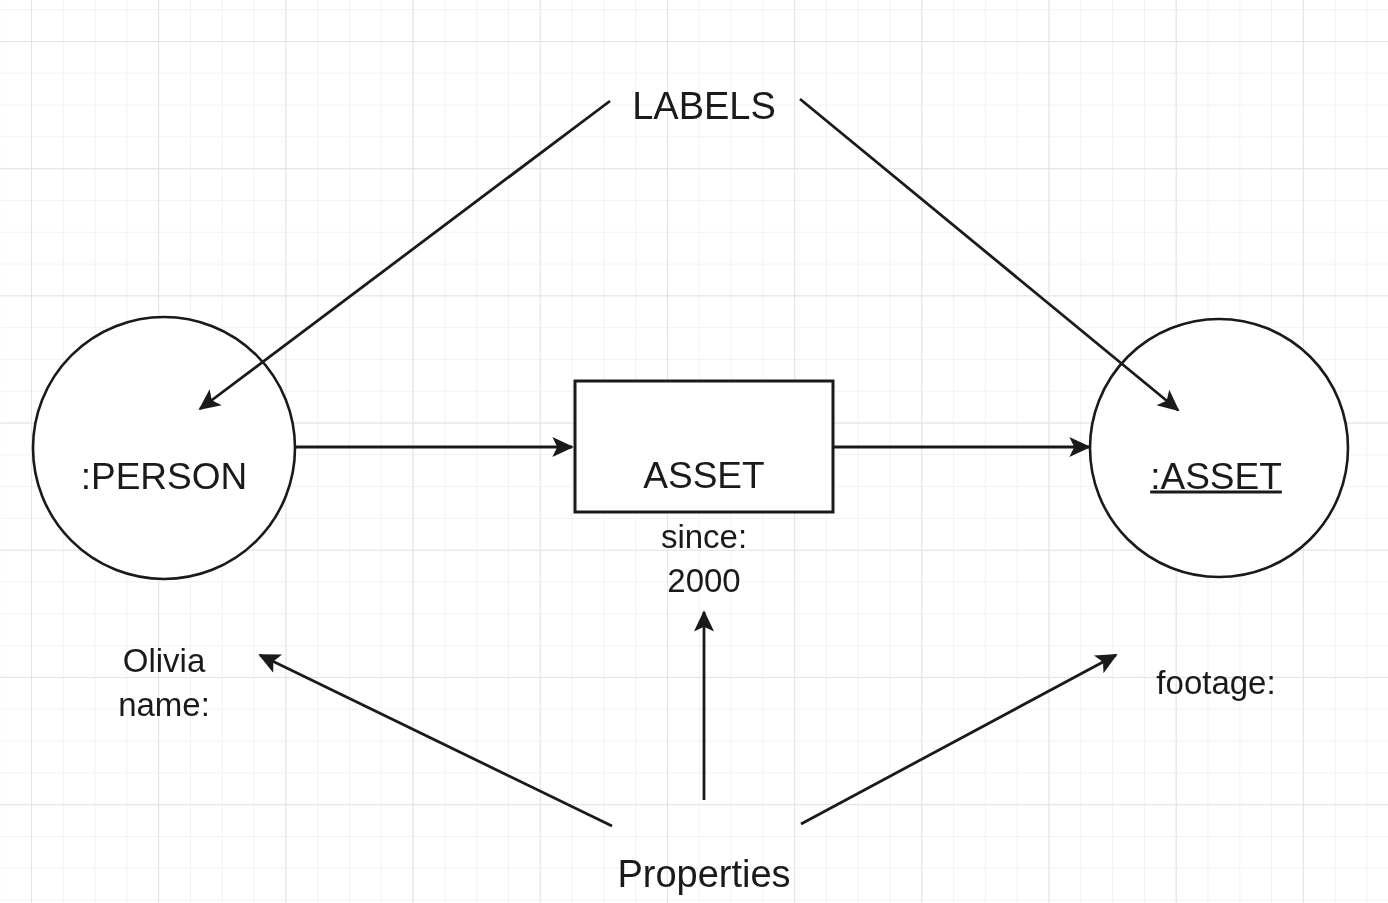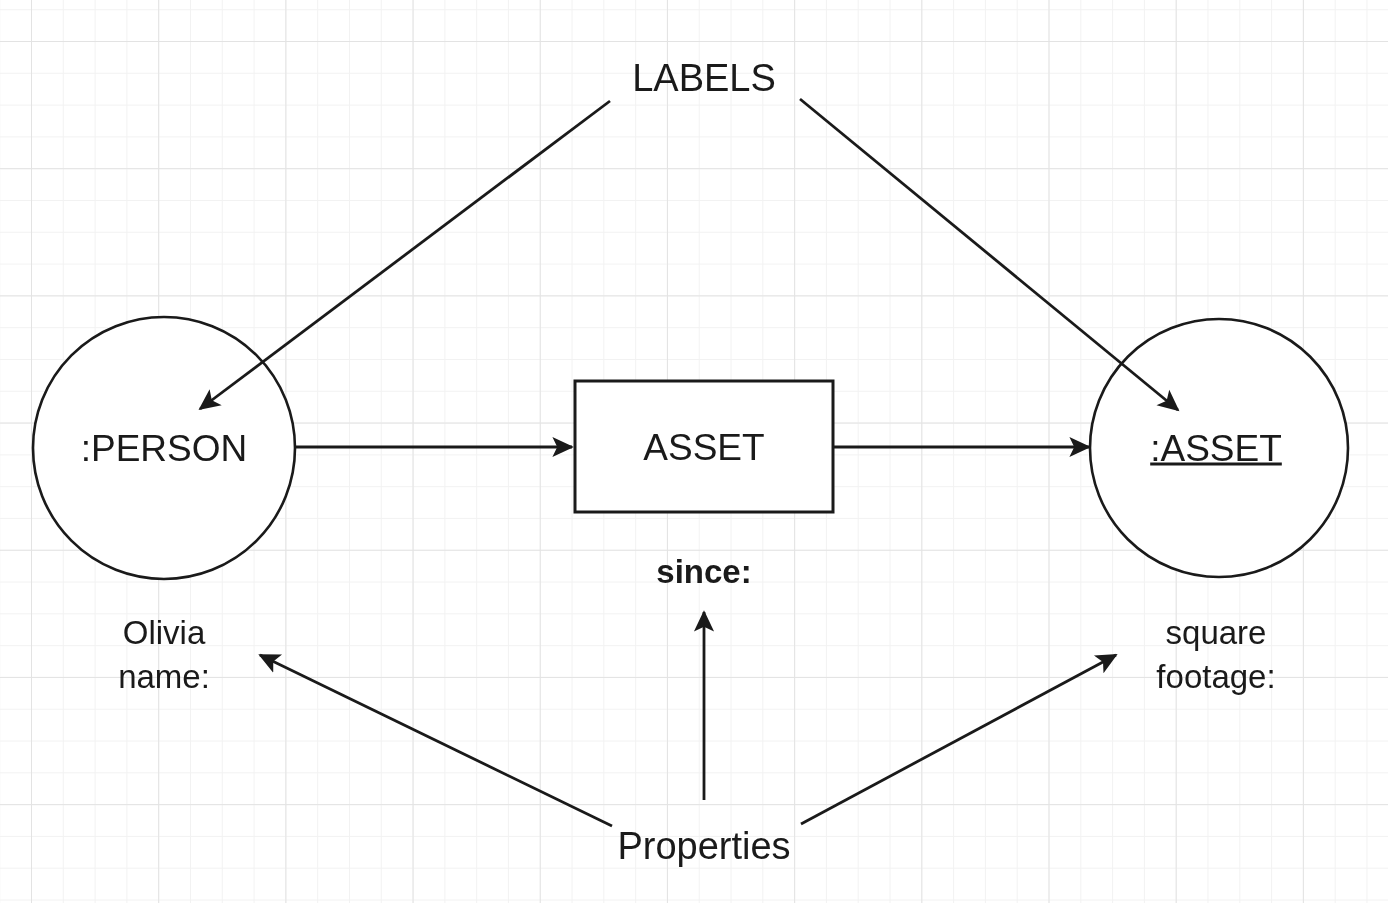--- a/index.html
+++ b/index.html
@@ -32,20 +32,21 @@
     width: 1388px;
     height: 903px;
   }
   .node-label {
     position: absolute;
     color: #1a1a1a;
     font-family: "Liberation Sans", sans-serif;
     text-align: center;
     white-space: nowrap;
     line-height: 1.0;
+    margin-top: 28px;
   }
   .big-text {
     font-size: 37px;
   }
   .prop-text {
     font-size: 33px;
     line-height: 1.32;
     white-space: normal;
   }
   .title-text {
@@ -94,24 +95,24 @@
 
   <div class="node-label big-text centered" style="left:704px; top:447px;">ASSET</div>
 
   <div class="node-label big-text centered" style="left:1216px; top:448px;text-decoration:underline;">:ASSET</div>
 
   <div class="node-label prop-text centered" style="left:164px; top:655px; width:300px;">
     <div>Olivia</div>
     <div>name:</div>
   </div>
 
-  <div class="node-label prop-text centered" style="left:704px; top:572px; width:300px;font-weight:bold;">
+  <div class="node-label prop-text centered" style="left:704px; top:531px; width:300px;">
     <div>since:</div>
+    <div>2000</div>
   </div>
 
   <div class="node-label prop-text centered" style="left:1216px; top:655px; width:320px;">
-    <div>square</div>
     <div>footage:</div>
   </div>
 
   <div class="node-label title-text centered" style="left:704px; top:846px;text-align:center;">Properties</div>
 
 </div>
 
 </body></html>

